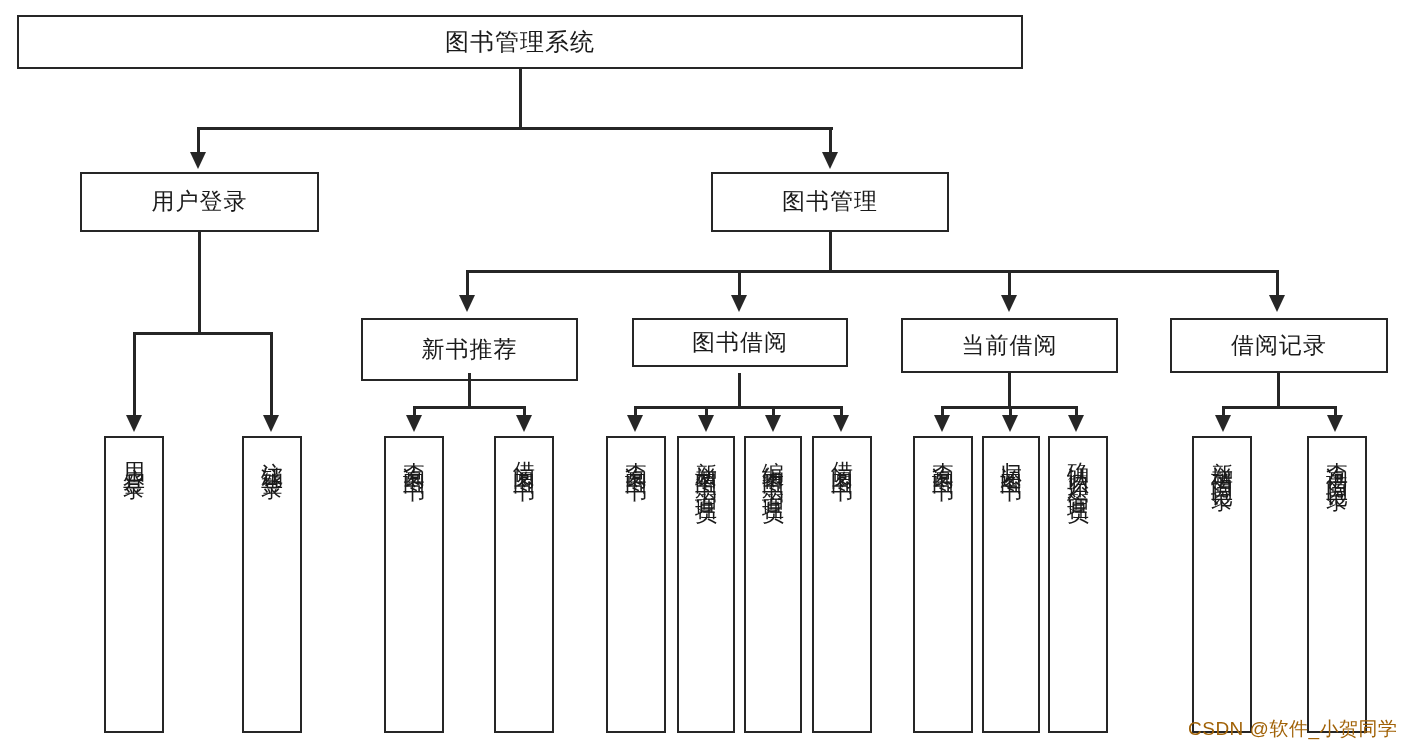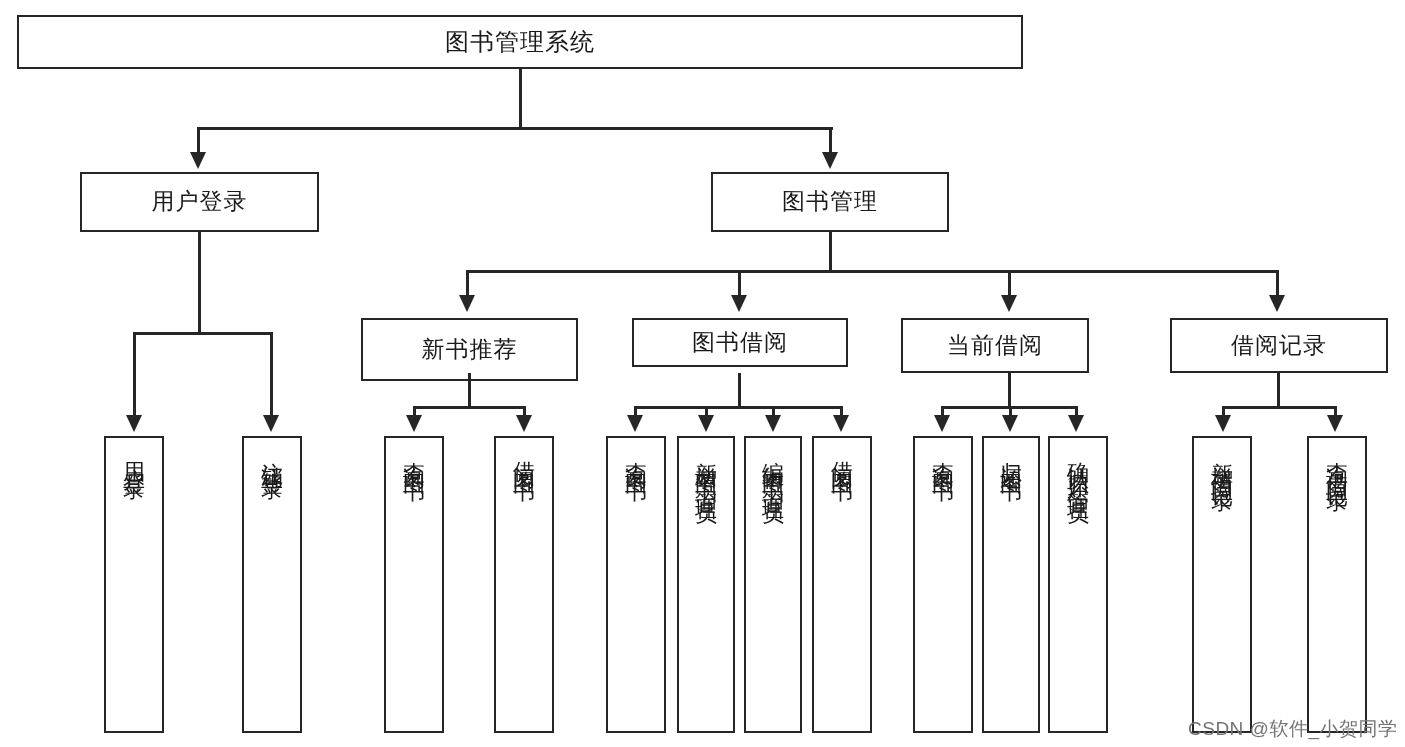--- a/index.html
+++ b/index.html
@@ -62,21 +62,21 @@
     width: 0;
     height: 0;
     border-left: 8px solid transparent;
     border-right: 8px solid transparent;
     border-top: 17px solid #262626;
   }
   
   #watermark {
     position: absolute;
     font-size: 19px;
-    color: #737373;
+    color: #a16207;
     white-space: nowrap;
     letter-spacing: 0.5px;
   }
 </style>
 </head>
 <body>
 
 <div id="canvas">
 
   <div class="node root horiz" style="left:17px; top:15px; width:1006px; height:54px;">
@@ -114,21 +114,21 @@
   <div class="arrow" style="left:1001px; top:295px;"></div>
   <div class="vline" style="left:1276px; top:270px; width:3px; height:28px;"></div>
   <div class="arrow" style="left:1269px; top:295px;"></div>
 
   <div class="node horiz" style="left:361px; top:318px; width:217px; height:63px;">
     <span>新书推荐</span>
   </div>
   <div class="node horiz" style="left:632px; top:318px; width:216px; height:49px;">
     <span>图书借阅</span>
   </div>
-  <div class="node horiz" style="left:901px; top:318px; width:188px; height:55px;">
+  <div class="node horiz" style="left:901px; top:318px; width:217px; height:55px;">
     <span>当前借阅</span>
   </div>
   <div class="node horiz" style="left:1170px; top:318px; width:218px; height:55px;">
     <span>借阅记录</span>
   </div>
 
   <div class="vline" style="left:468px; top:373px; width:3px; height:35px;"></div>
   <div class="hline" style="left:413px; top:406px; width:113px; height:3px;"></div>
   <div class="vline" style="left:413px; top:406px; width:3px; height:11px;"></div>
   <div class="arrow" style="left:406px; top:415px;"></div>

